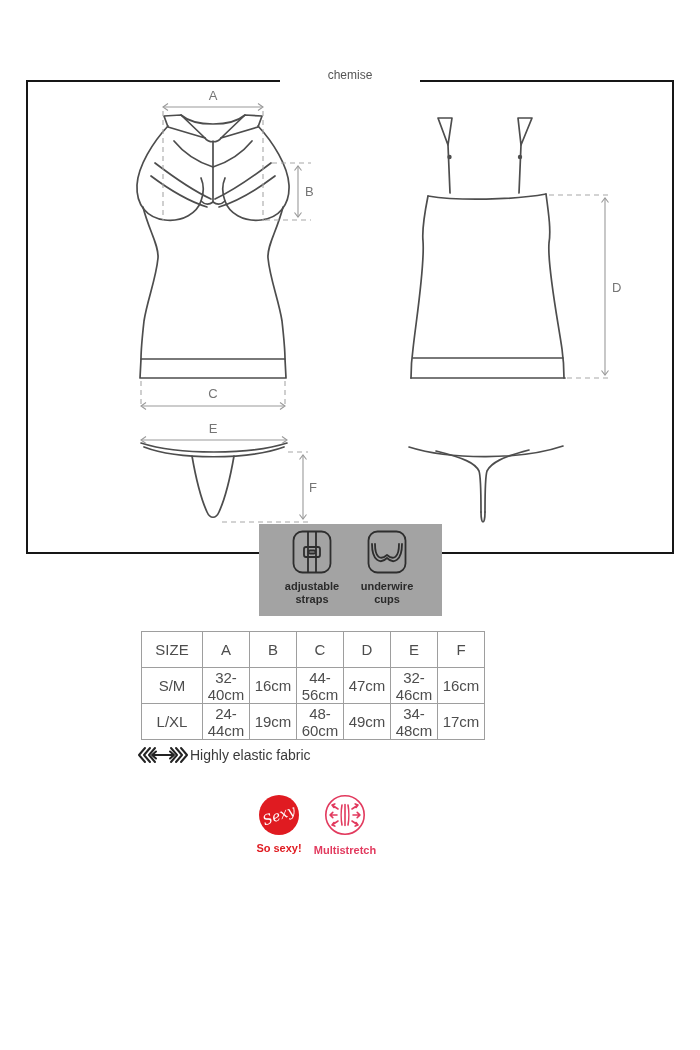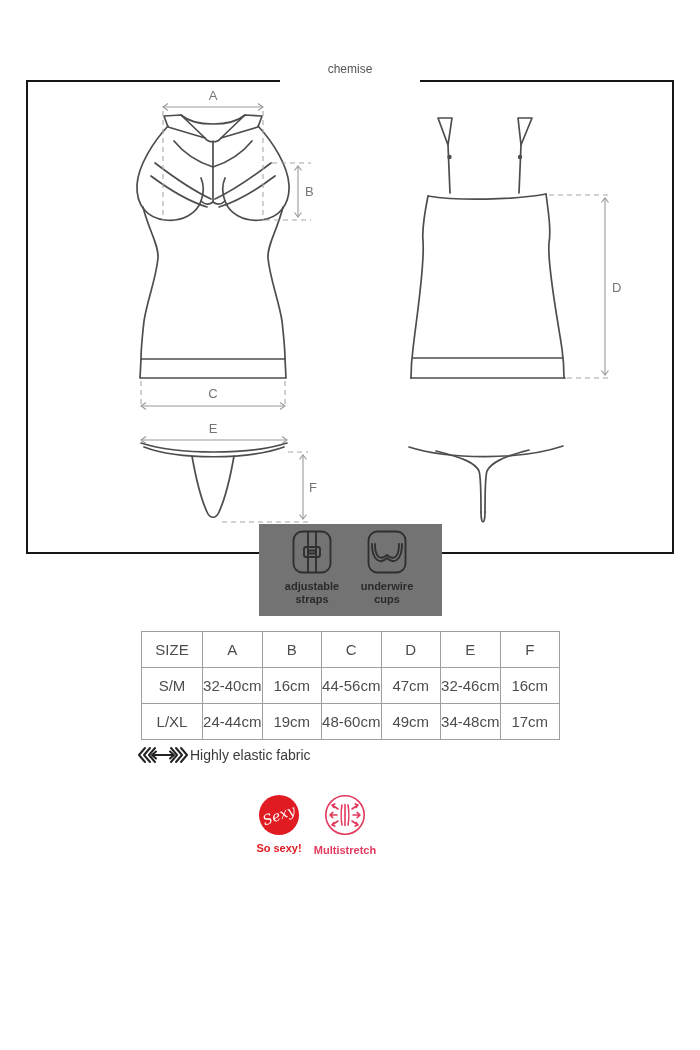--- a/index.html
+++ b/index.html
@@ -12,42 +12,42 @@
     position:absolute; left:26px; top:80px; width:648px; height:474px;
     border:2px solid #161616; z-index:0;
   }
   .title-block {
     position:absolute; left:280px; top:58px; width:140px; height:46px;
     background:#fff; z-index:2; text-align:center;
   }
   .title-block h1 {
     font-size:26px; font-weight:600; color:#333; letter-spacing:0.5px; line-height:28px;
   }
-  .title-block .subtitle { font-size:12px; color:#555; margin-top:4px; }
+  .title-block .subtitle { font-size:12px; color:#555; margin-top:10px; }
   .diagram-svg { position:absolute; left:26px; top:81px; z-index:1; }
 
   
   .garm { fill:none; stroke:#4d4d4d; stroke-width:1.7; stroke-linecap:round; stroke-linejoin:round; }
   .dim  { fill:none; stroke:#9a9a9a; stroke-width:1.1; }
   .dimd { fill:none; stroke:#a8a8a8; stroke-width:1.1; stroke-dasharray:5 4; }
   .dimt { fill:#757575; font-size:13px; font-family:"Liberation Sans", sans-serif; }
 
   .features {
     position:absolute; left:259px; top:524px; width:183px; height:92px;
-    background:#737373; z-index:2;
+    background:#a3a3a3; z-index:2;
   }
   .feature { position:absolute; width:74px; text-align:center; top:6px; }
   .feature .f-icon { display:inline-block; }
   .feature .f-label {
     margin-top:2px; font-size:11px; font-weight:bold; color:#2a2a2a; line-height:1.2;
   }
   .icon-line { fill:none; stroke:#2e2e2e; stroke-width:1.8; stroke-linecap:round; stroke-linejoin:round; }
 
   table.size-table {
-    position:absolute; left:141px; top:631px; width:419px;
+    position:absolute; left:141px; top:631px; width:344px;
     border-collapse:collapse; table-layout:fixed; z-index:1;
   }
   table.size-table th, table.size-table td {
     border:1px solid #9e9e9e; text-align:center; vertical-align:middle;
     font-size:15px; font-weight:normal; color:#4d4d4d; height:36px;
     font-family:"Liberation Sans", sans-serif;
   }
   table.size-table col.c0 { width:61px; }
 
   .fabric-note {

